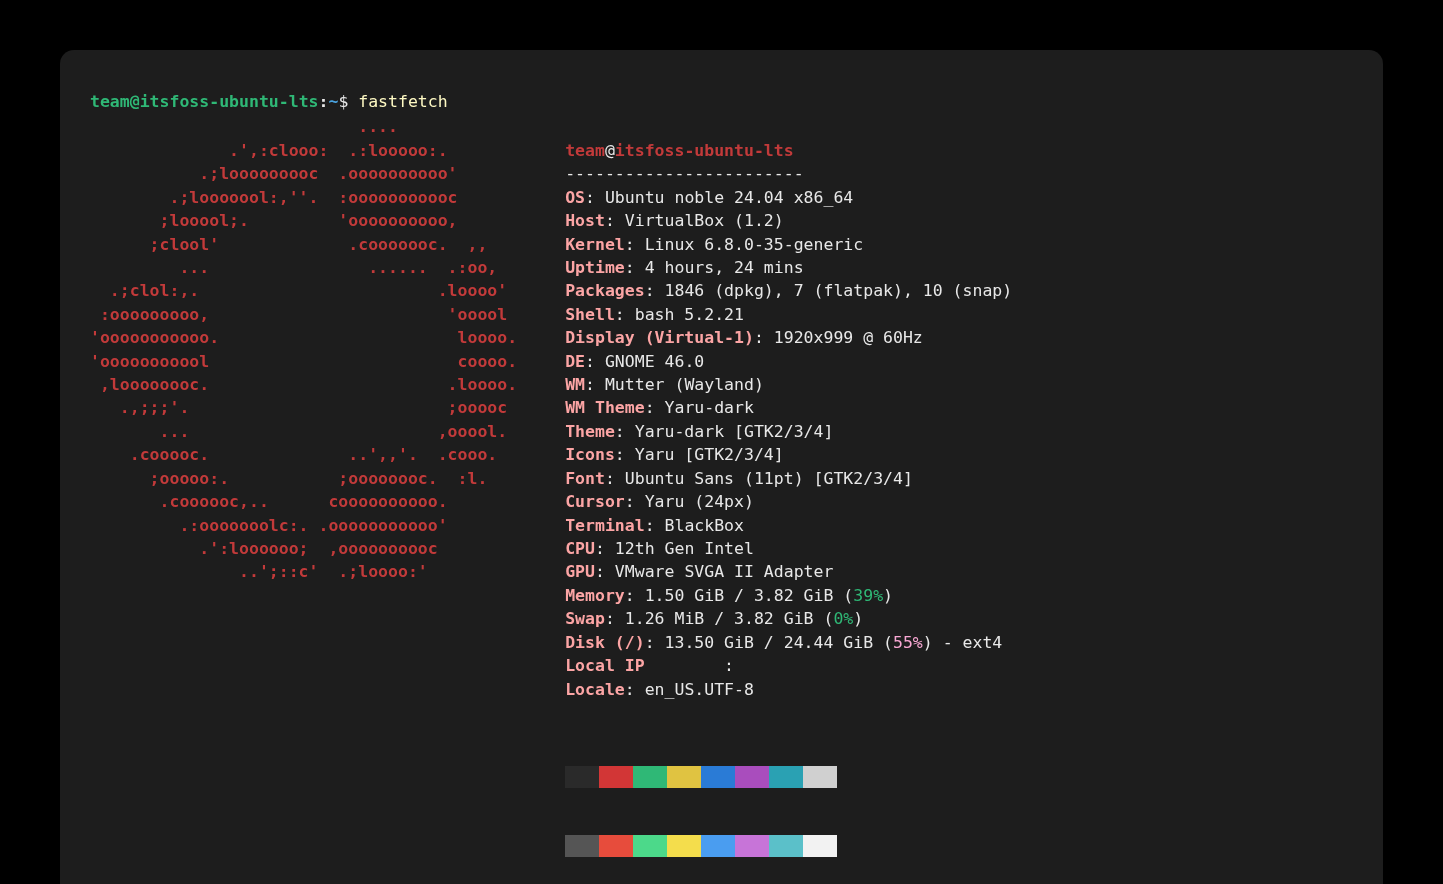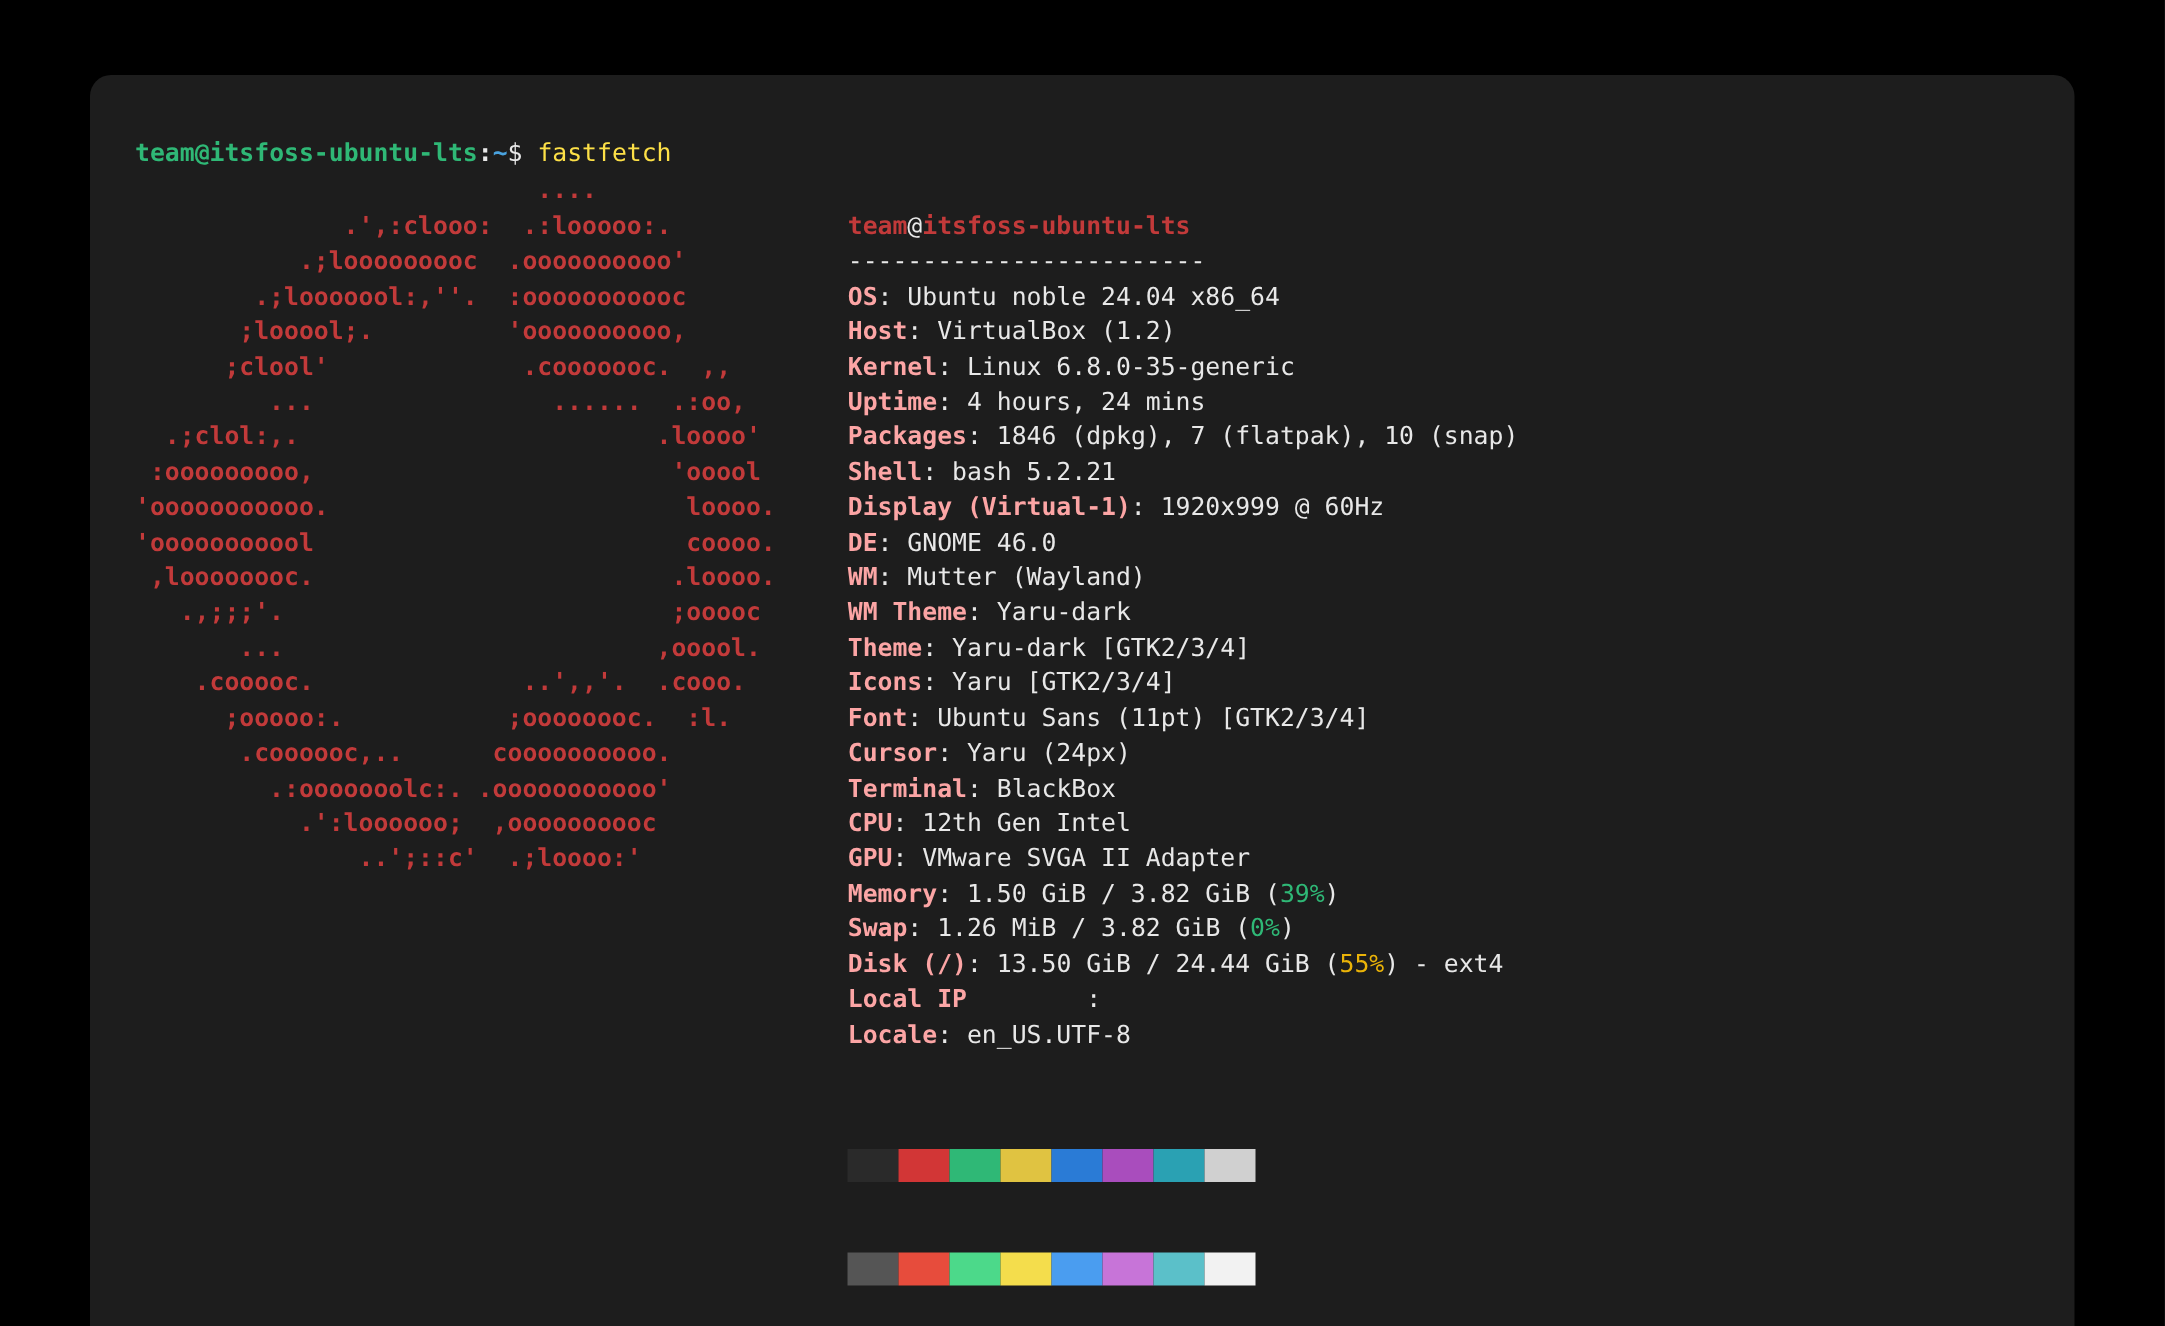--- a/index.html
+++ b/index.html
@@ -20,42 +20,42 @@
     width: 1323px;
     min-height: 740px;
   }
   .prompt { white-space: pre; }
   .p-user { color: #2fb876; font-weight: bold; }
   .p-host { color: #2fb876; font-weight: bold; }
   .p-at   { color: #2fb876; font-weight: bold; }
   .p-colon{ color: #e8e8e8; font-weight: bold; }
   .p-path { color: #4aa3df; font-weight: bold; }
   .p-doll { color: #e8e8e8; }
-  .p-cmd  { color: #fde047; text-align: center; }
+  .p-cmd  { color: #fef9c3; text-align: center; }
 
   .fetch {
     display: flex;
     gap: 48px;
     margin-top: 2px;
   }
   .logo {
     white-space: pre;
     color: #c23a3a;
     font-weight: bold;
     letter-spacing: 0;
   }
   .info { white-space: pre; }
   .title-user { color: #c23a3a; font-weight: bold; }
   .title-host { color: #c23a3a; font-weight: bold; }
   .title-at   { color: #e8e8e8; }
   .sep { color: #e8e8e8; }
   .k { color: #fca5a5; font-weight: bold; }
   .v { color: #e8e8e8; }
   .pct-g { color: #2fb876; }
-  .pct-y { color: #eab308; }
+  .pct-y { color: #f9a8d4; }
 
   .swatches { display:flex; margin-top:18px; }
   .sw { width:34px; height:22px; }
   .sw:nth-child(1){background:#2a2a2a;}
   .sw:nth-child(2){background:#d23636;}
   .sw:nth-child(3){background:#2fb876;}
   .sw:nth-child(4){background:#e0c341;}
   .sw:nth-child(5){background:#2a7bd6;}
   .sw:nth-child(6){background:#a94dbd;}
   .sw:nth-child(7){background:#2aa1b3;}

